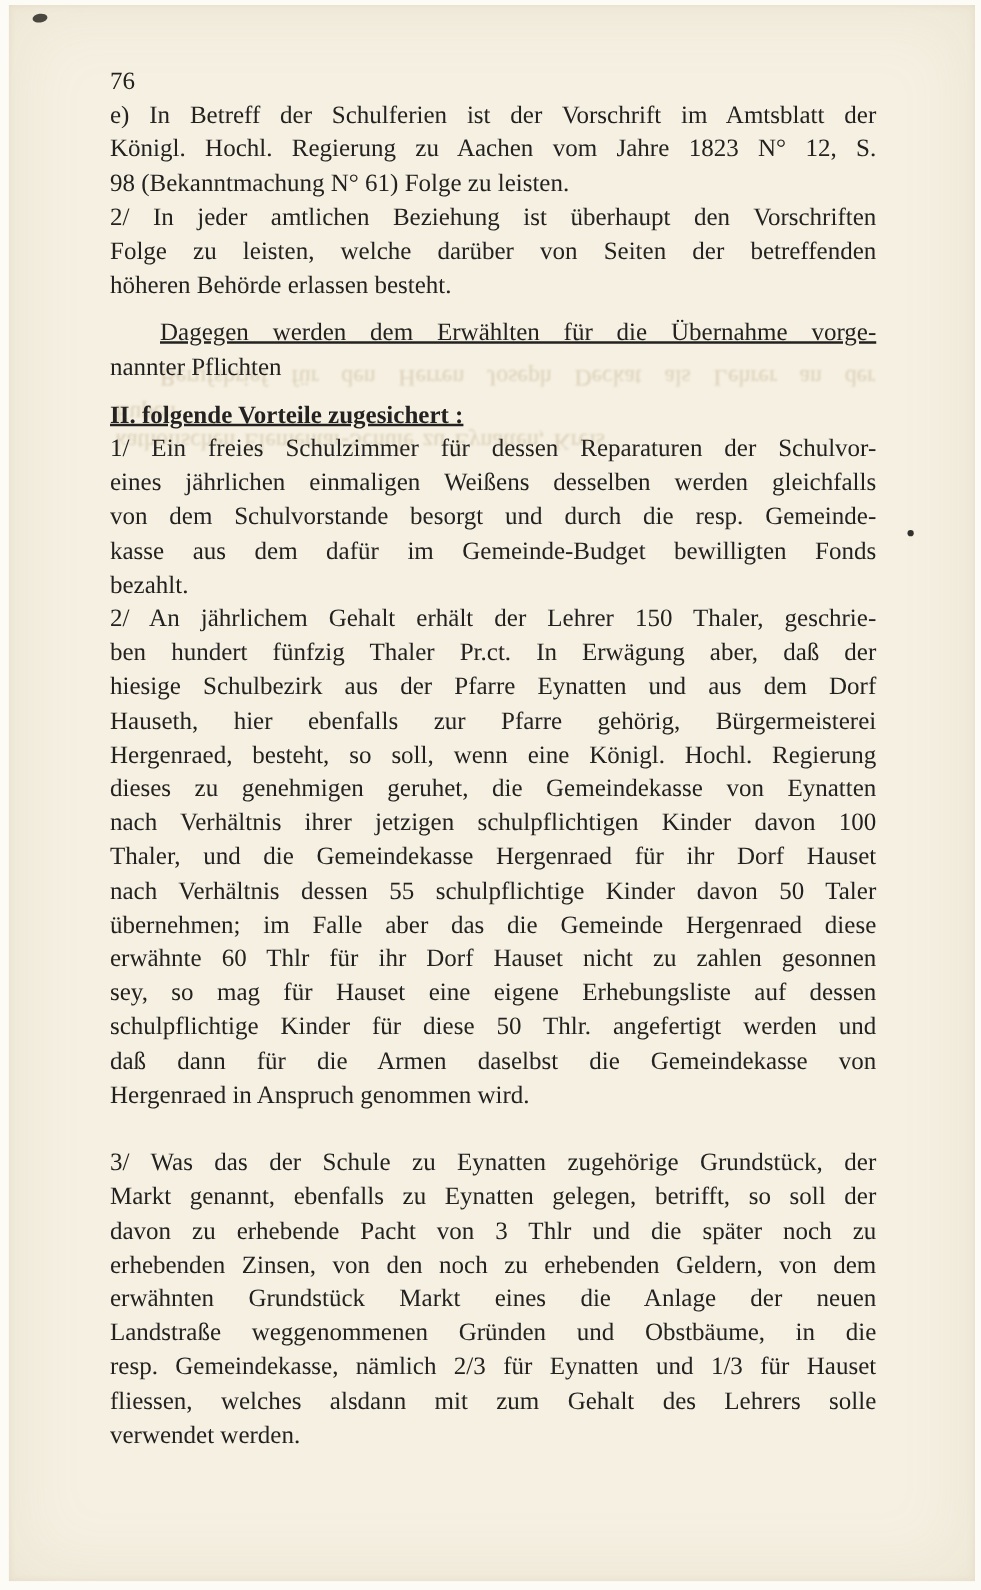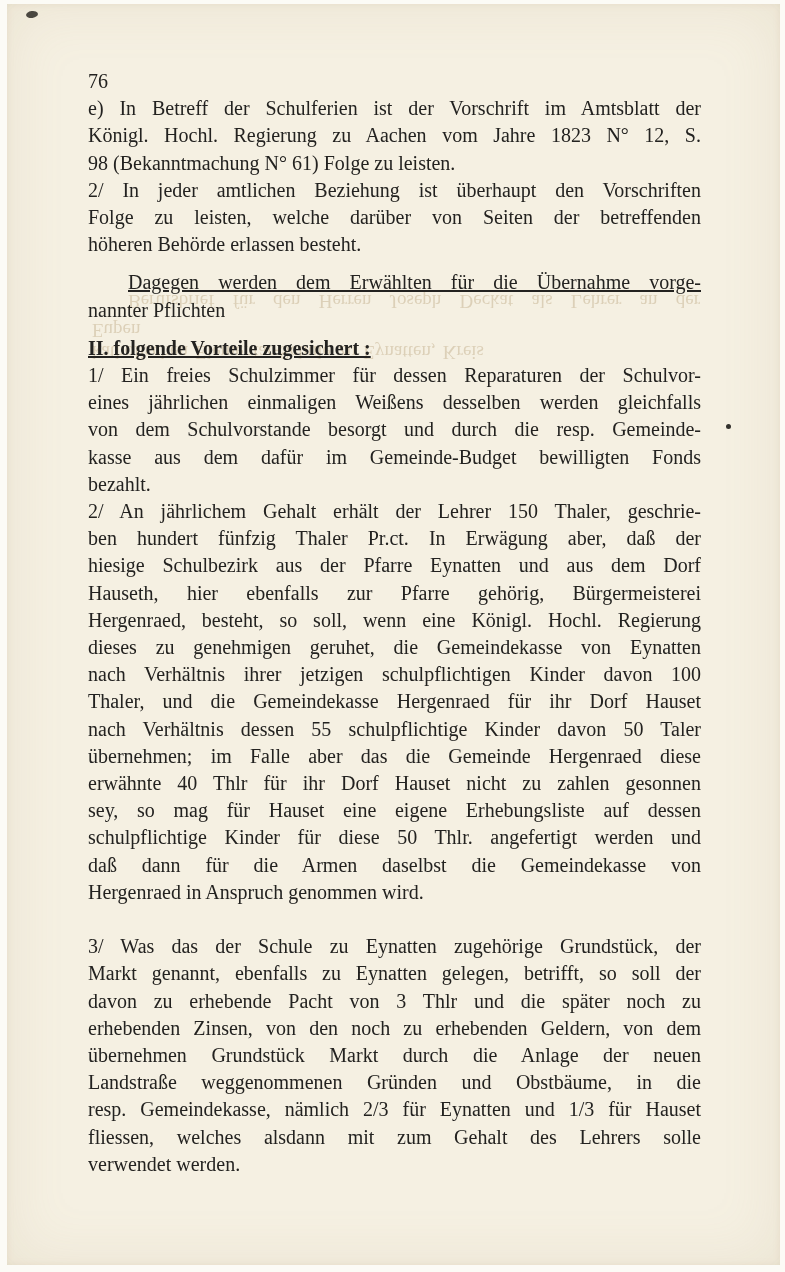--- a/index.html
+++ b/index.html
@@ -13,21 +13,21 @@
     width:785px;height:1272px;position:relative;overflow:hidden;
     background:var(--edge);
     font-family:"Liberation Serif","DejaVu Serif",serif;
   }
   .paper{
     position:absolute;left:7px;top:4px;right:5px;bottom:7px;
     background:var(--paper);
     box-shadow:inset 0 0 60px rgba(176,154,112,0.14), inset 0 0 6px rgba(200,185,150,0.25);
   }
   .content{
-    position:absolute;left:81px;top:64px;width:613px;
+    position:absolute;left:81px;top:48px;width:613px;
     color:var(--ink);
     font-size:20px;
     line-height:27.2px;
   }
   .page-number{
     text-align:left;
   }
   .line{
     text-align:justify;
     text-align-last:justify;
@@ -88,29 +88,29 @@
         <div class="line">2/ An jährlichem Gehalt erhält der Lehrer 150 Thaler, geschrie-</div>
         <div class="line">ben hundert fünfzig Thaler Pr.ct. In Erwägung aber, daß der</div>
         <div class="line">hiesige Schulbezirk aus der Pfarre Eynatten und aus dem Dorf</div>
         <div class="line">Hauseth, hier ebenfalls zur Pfarre gehörig, Bürgermeisterei</div>
         <div class="line">Hergenraed, besteht, so soll, wenn eine Königl. Hochl. Regierung</div>
         <div class="line">dieses zu genehmigen geruhet, die Gemeindekasse von Eynatten</div>
         <div class="line">nach Verhältnis ihrer jetzigen schulpflichtigen Kinder davon 100</div>
         <div class="line">Thaler, und die Gemeindekasse Hergenraed für ihr Dorf Hauset</div>
         <div class="line">nach Verhältnis dessen 55 schulpflichtige Kinder davon 50 Taler</div>
         <div class="line">übernehmen; im Falle aber das die Gemeinde Hergenraed diese</div>
-        <div class="line">erwähnte 40 Thlr für ihr Dorf Hauset nicht zu zahlen gesonnen</div>
+        <div class="line">erwähnte 60 Thlr für ihr Dorf Hauset nicht zu zahlen gesonnen</div>
         <div class="line">sey, so mag für Hauset eine eigene Erhebungsliste auf dessen</div>
         <div class="line">schulpflichtige Kinder für diese 50 Thlr. angefertigt werden und</div>
         <div class="line">daß dann für die Armen daselbst die Gemeindekasse von</div>
         <div class="line left">Hergenraed in Anspruch genommen wird.</div>
         <div class="line gap-line">3/ Was das der Schule zu Eynatten zugehörige Grundstück, der</div>
         <div class="line">Markt genannt, ebenfalls zu Eynatten gelegen, betrifft, so soll der</div>
         <div class="line">davon zu erhebende Pacht von 3 Thlr und die später noch zu</div>
         <div class="line">erhebenden Zinsen, von den noch zu erhebenden Geldern, von dem</div>
-        <div class="line">übernehmen Grundstück Markt durch die Anlage der neuen</div>
+        <div class="line">erwähnten Grundstück Markt eines die Anlage der neuen</div>
         <div class="line">Landstraße weggenommenen Gründen und Obstbäume, in die</div>
         <div class="line">resp. Gemeindekasse, nämlich 2/3 für Eynatten und 1/3 für Hauset</div>
         <div class="line">fliessen, welches alsdann mit zum Gehalt des Lehrers solle</div>
         <div class="line left">verwendet werden.</div>
       </div>
   </div>
 </div>
 
 </body></html>

